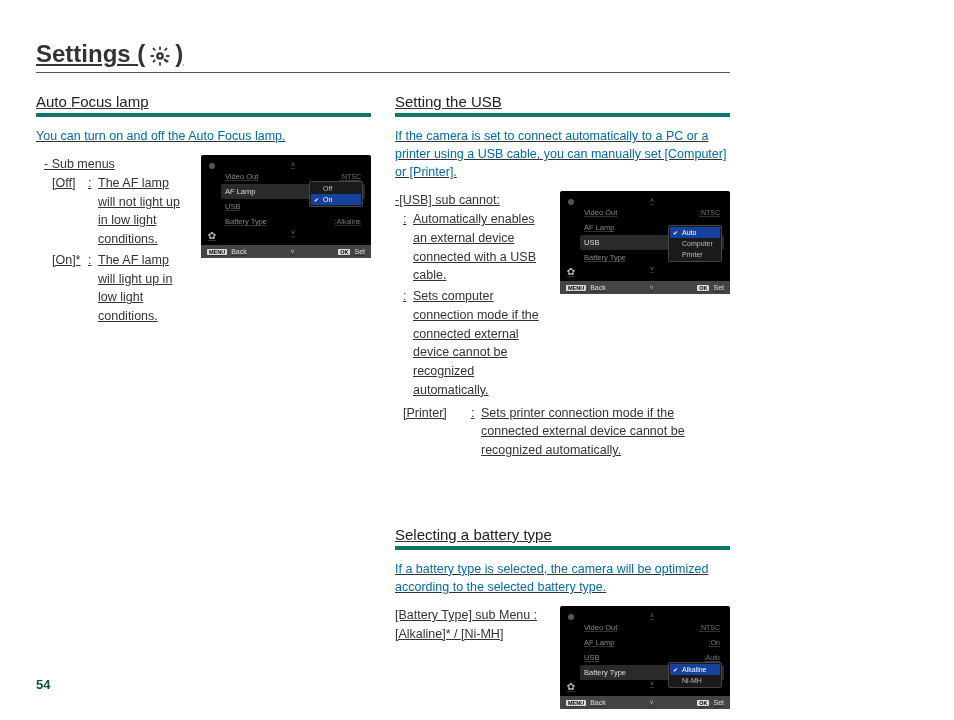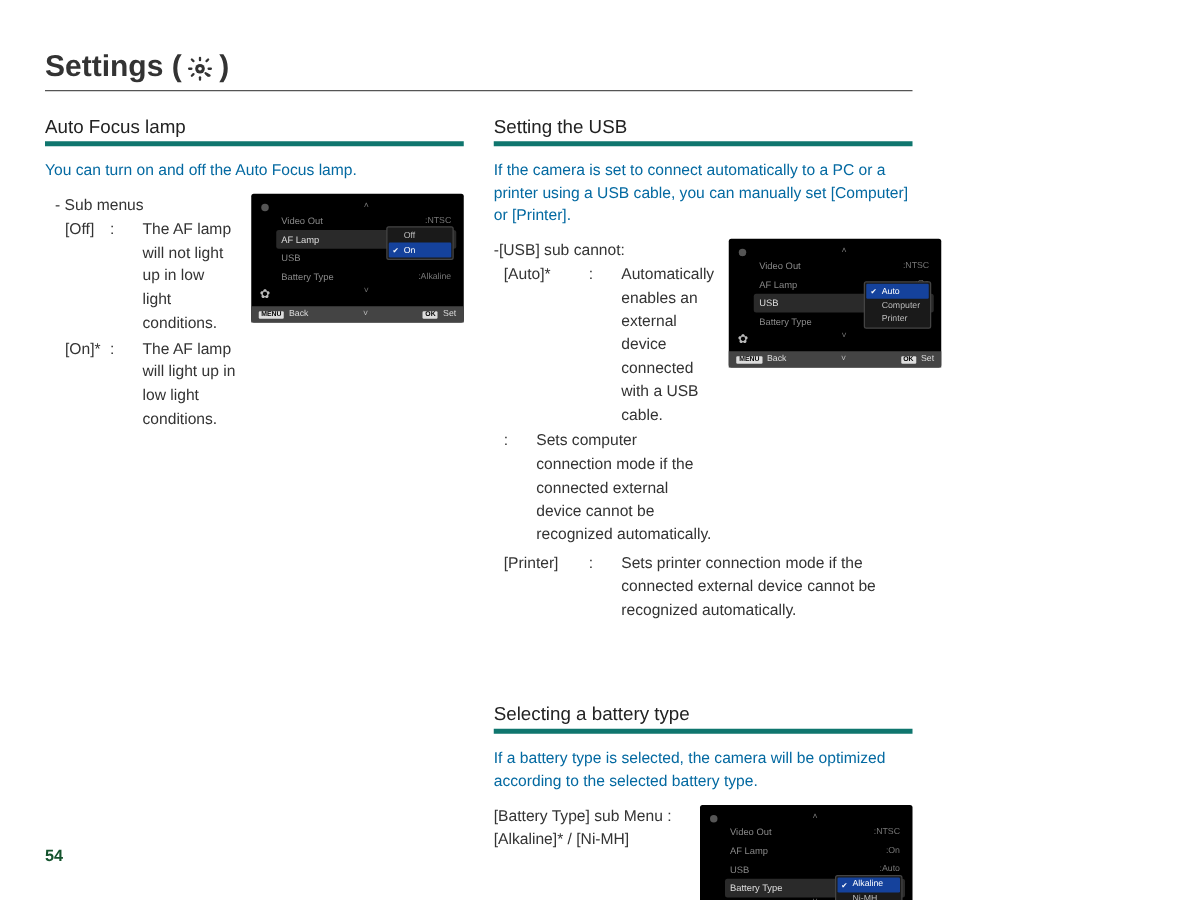--- a/index.html
+++ b/index.html
@@ -12,20 +12,21 @@
     color: #333;
     font-size: 13px;
     overflow: hidden;
   }
   .page {
     position: relative;
     padding: 40px 36px 4px 36px;
     box-sizing: border-box;
     width: 766px;
     height: 720px;
+    text-decoration: underline;
   }
   .title-row {
     display: flex;
     align-items: flex-end;
     border-bottom: 1.5px solid #555;
     padding-bottom: 4px;
     margin-bottom: 12px;
   }
   .title-row h1 {
     font-size: 24px;
@@ -183,21 +184,21 @@
     left: 36px;
     font-size: 13px;
     color: #14532d;
     font-weight: bold;
   }
   .indent1 { padding-left: 8px; }
   .indent2 { padding-left: 16px; }
   .dl-row { display:flex; margin-bottom:2px; }
   .dl-row .k { flex-shrink:0; }
   .dl-row .c { flex-shrink:0; width:10px; }
-  .dl-row .v { flex:1;margin-left:16px; }
+  .dl-row .v { flex:1; }
 </style>
 </head>
 <body>
 
 <div class="page">
 
   <div class="title-row">
     <h1>
       <span>Settings (</span>
       <span>
@@ -294,21 +295,20 @@
 
     <div class="col">
 
       <h2 class="sec">Setting the USB</h2>
       <p class="body">If the camera is set to connect automatically to a PC or a printer using a USB cable, you can manually set [Computer] or [Printer].</p>
 
       <div class="row-with-shot">
         <div class="text-part subblock">
           <div>-[USB] sub cannot:</div>
           <div class="indent1 dl-row">
-            <span class="k" style="width:68px">[Auto]*</span>
             <span class="c">:</span>
             <span class="v">Automatically enables an external device connected with a USB cable.</span>
           </div>
           <div class="indent1 dl-row">
             <span class="c">:</span>
             <span class="v">Sets computer connection mode if the connected external device cannot be recognized automatically.</span>
           </div>
         </div>
         <div class="menu-shot">
             <div class="inner">

